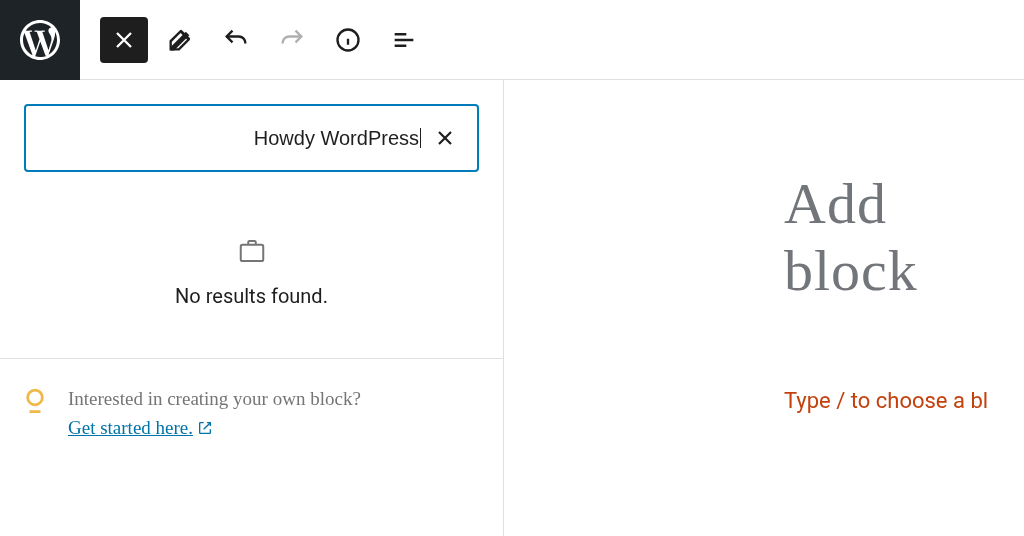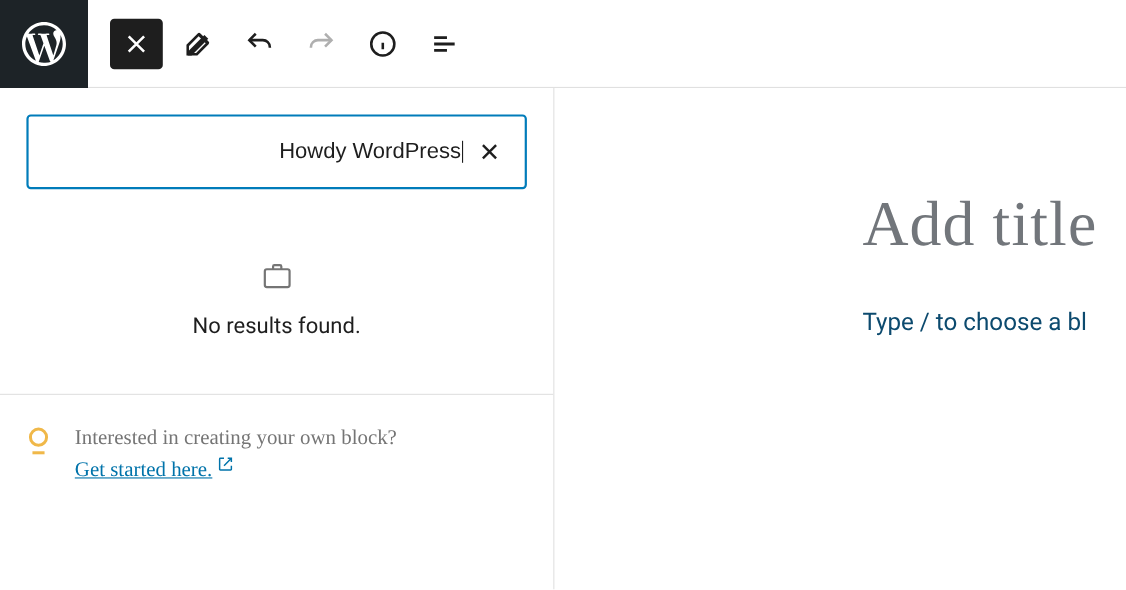--- a/index.html
+++ b/index.html
@@ -124,40 +124,40 @@
     .tip-content {
       font-size: 19px;
       line-height: 1.5;
       color: #757575;
       font-family: Liberation Serif, serif;
     }
     .tip-link {
       color: #0073aa;
       text-decoration: underline;
       display: inline-flex;
-      align-items: flex-start;
+      align-items: center;
       gap: 4px;
     }
     .ext-icon { color: #0073aa; }
     .editor {
       flex: 1;
       padding-left: 280px;
       padding-top: 90px;
     }
     .editor-title {
       font-family: Georgia, "Times New Roman", serif;
       font-size: 58px;
       font-weight: 400;
       color: #72767b;
       letter-spacing: 1px;
     }
     .editor-prompt {
-      margin-top: 44px;
+      margin-top: 84px;
       font-size: 22px;
-      color: #0c4a6e;
+      color: #c2410c;
     }
     .cursor-bar {
       display: inline-block;
       width: 1px;
       height: 20px;
       background: #1e1e1e;
       vertical-align: middle;
       margin-left: 1px;
     }
   </style>
@@ -240,16 +240,16 @@
           <span>Get started here.</span>
           <svg class="ext-icon" width="16" height="16" viewBox="0 0 24 24" fill="none" stroke="currentColor" stroke-width="2">
             <path d="M10 4H5a1 1 0 0 0-1 1v14a1 1 0 0 0 1 1h14a1 1 0 0 0 1-1v-5"></path>
             <path d="M15 4h5v5M20 4L10 14"></path>
           </svg>
         </a>
       </div>
     </div>
   </div>
   <div class="editor">
-    <div class="editor-title">Add title</div>
+    <div class="editor-title">Add block</div>
     <div class="editor-prompt">Type / to choose a bl</div>
   </div>
 </div>
 
 </body></html>

